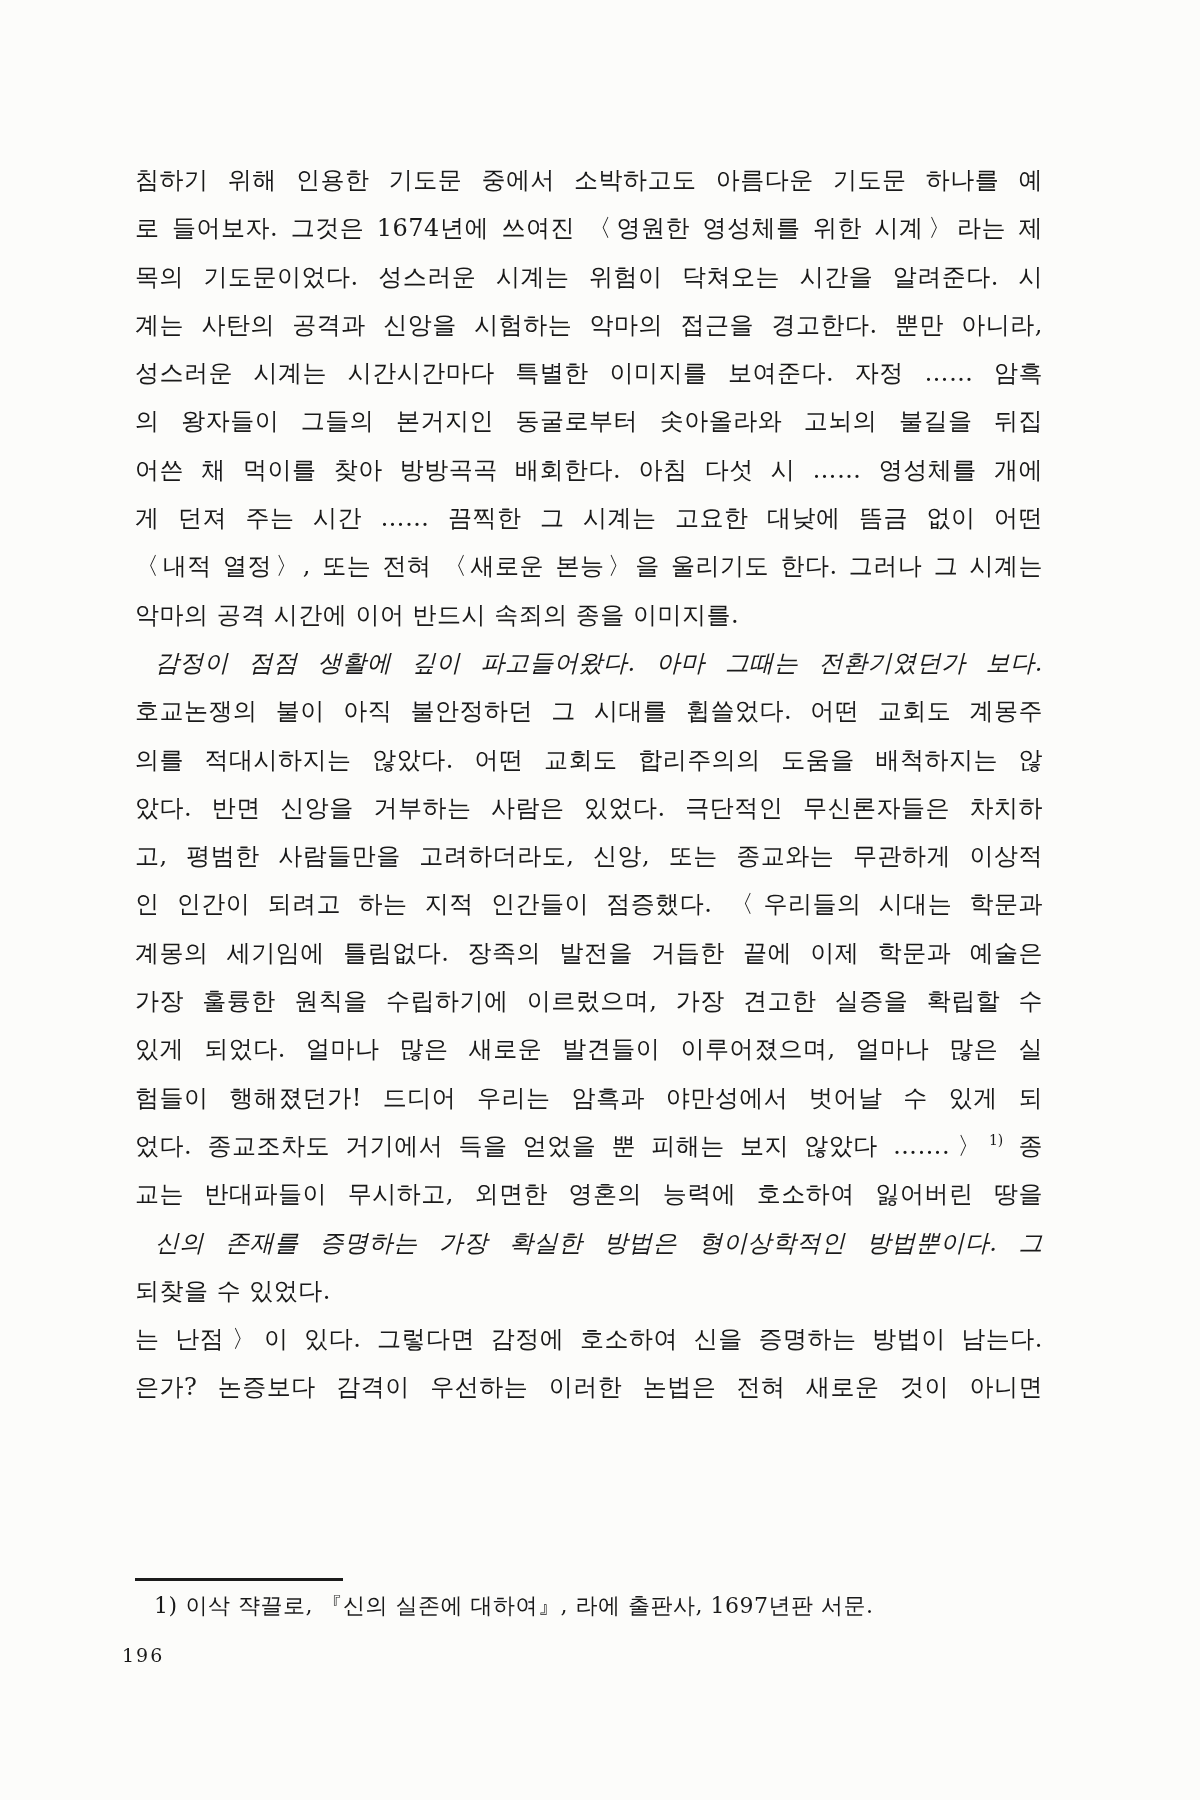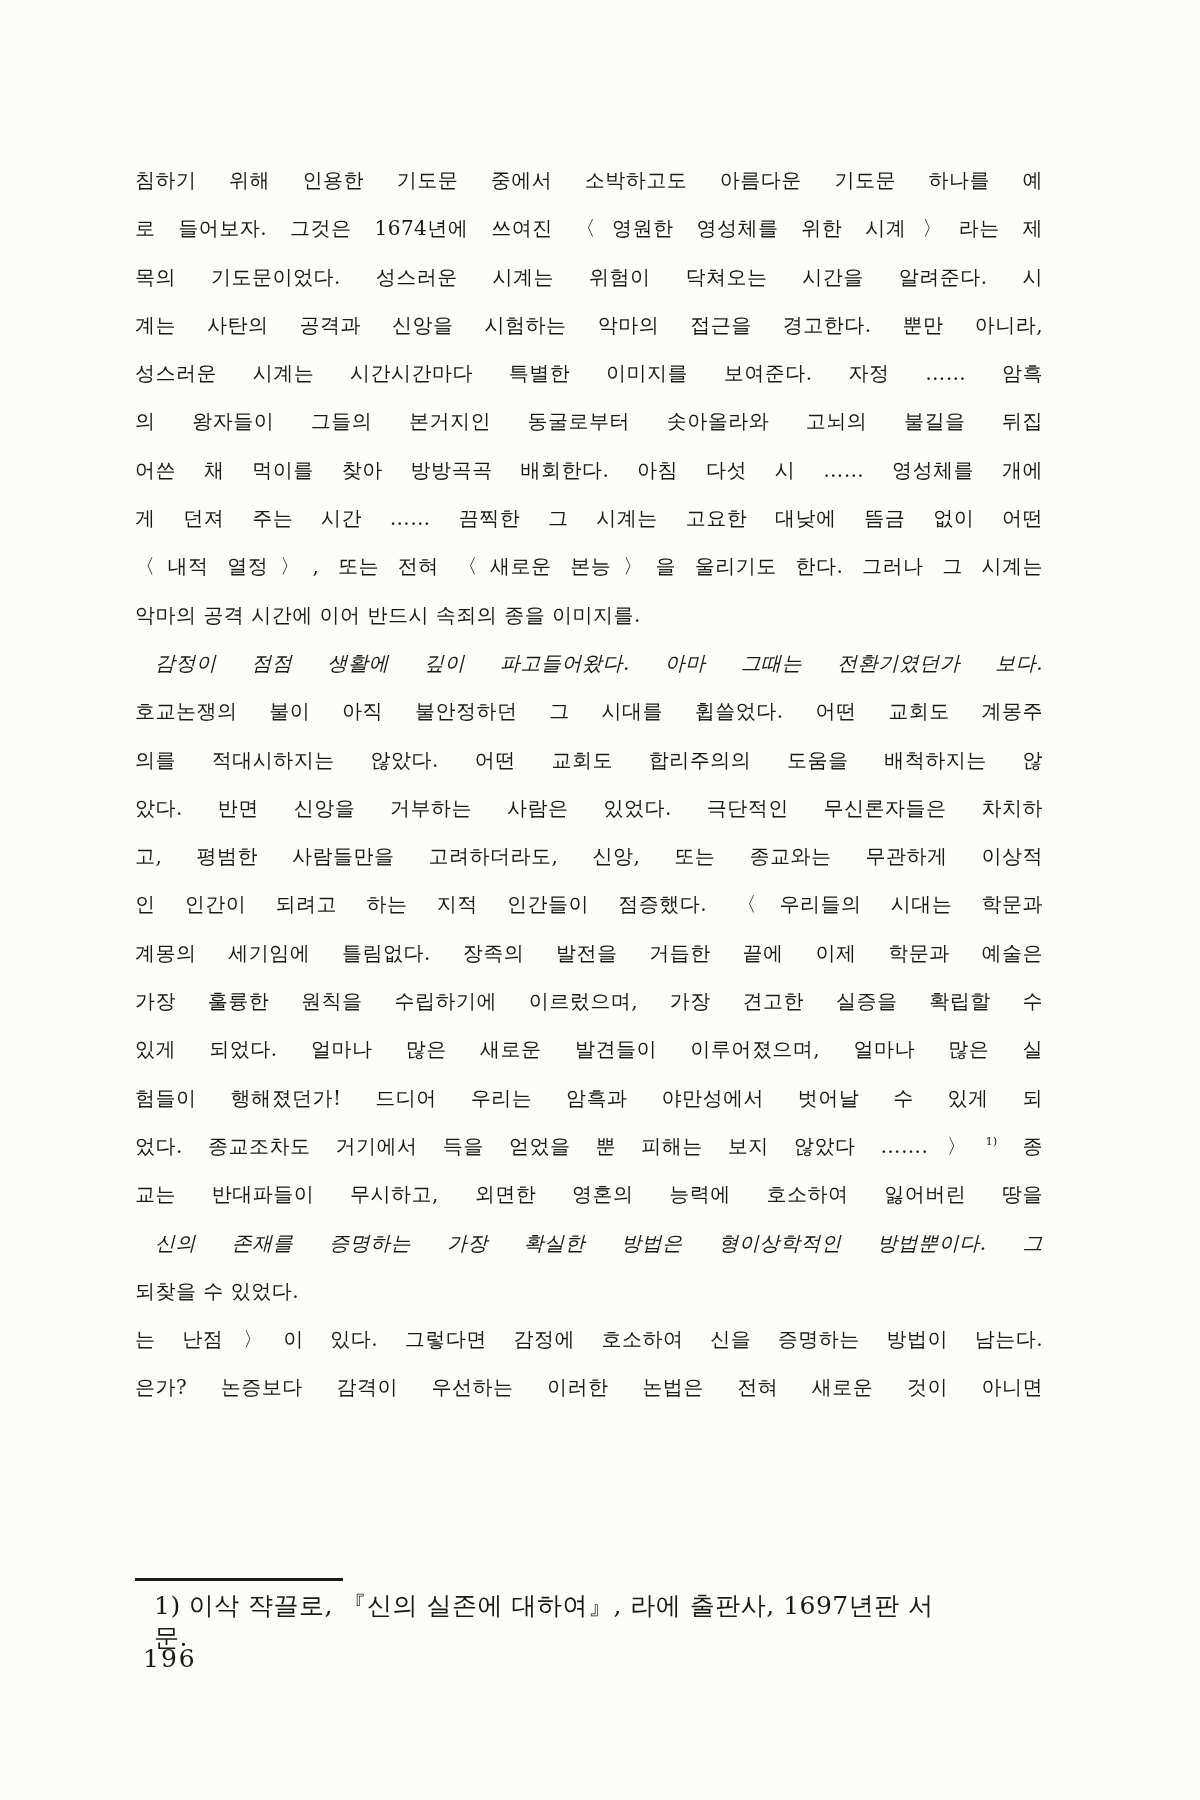--- a/index.html
+++ b/index.html
@@ -20,21 +20,21 @@
     color: #191919;
     overflow: hidden;
   }
   .body-text {
     position: absolute;
     left: 135px;
     top: 156px;
     width: 908px;
   }
   .line {
-    font-size: 20px;
+    font-size: 24px;
     line-height: 48.3px;
     height: 48.3px;
     letter-spacing: 0.5px;
     white-space: normal;
     overflow: hidden;
     text-align: left;
   }
   .line.justify {
     text-align: justify;
     text-align-last: justify;
@@ -55,32 +55,32 @@
     top: 1578px;
     width: 208px;
     height: 3px;
     background: #1c1c1c;
   }
   .footnote {
     position: absolute;
     left: 154px;
     top: 1590px;
     width: 780px;
-    font-size: 25px;
+    font-size: 22px;
     line-height: 32px;
     letter-spacing: 0.5px;
   }
   .footnote .marker {
     padding-right: 8px;
   }
   .page-number {
     position: absolute;
-    left: 143px;
+    left: 122px;
     top: 1644px;
-    font-size: 25px;
+    font-size: 19px;
     letter-spacing: 2px;
   }
 </style>
 </head>
 <body>
 
 <div class="page">
 
   <div class="body-text">
       <div class="line justify"><span>침하기 위해 인용한 기도문 중에서 소박하고도 아름다운 기도문 하나를 예</span></div>

